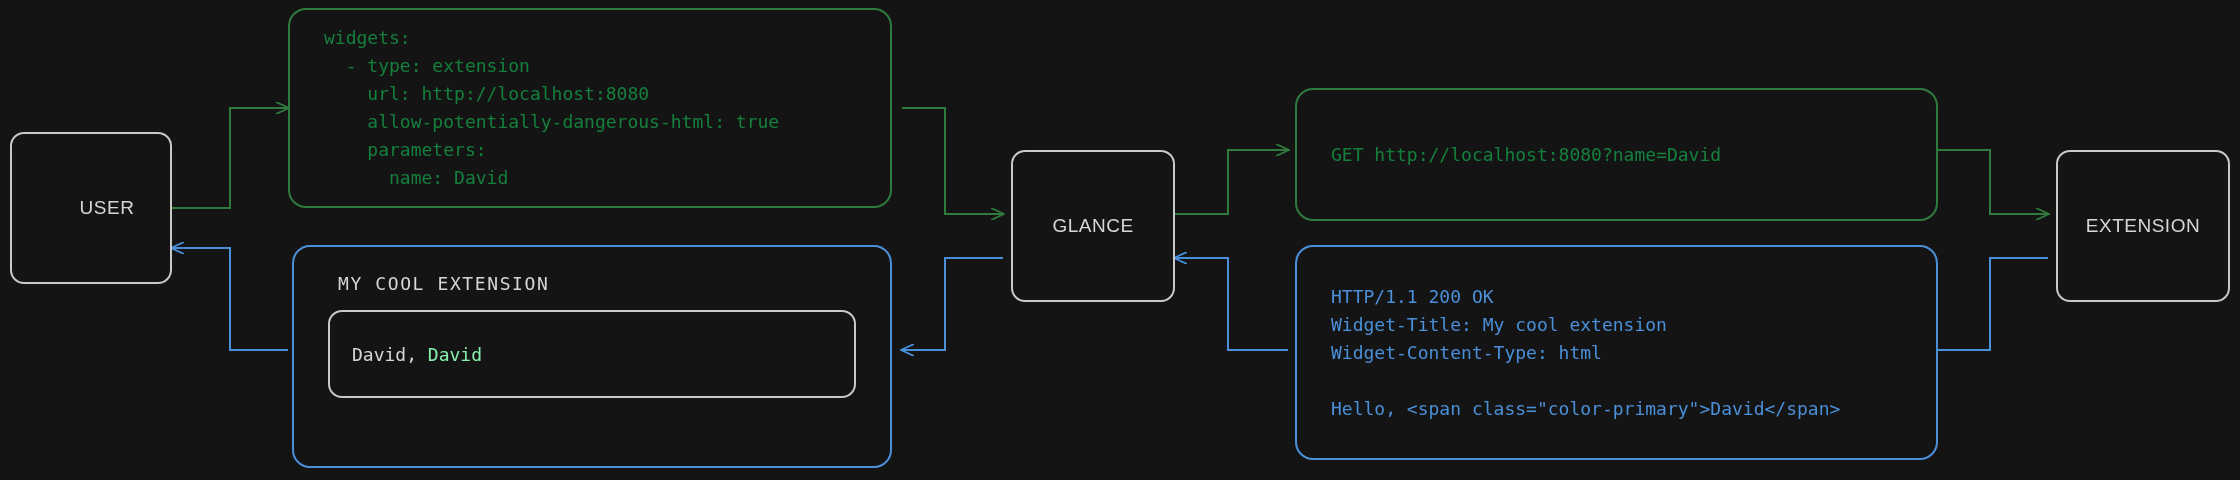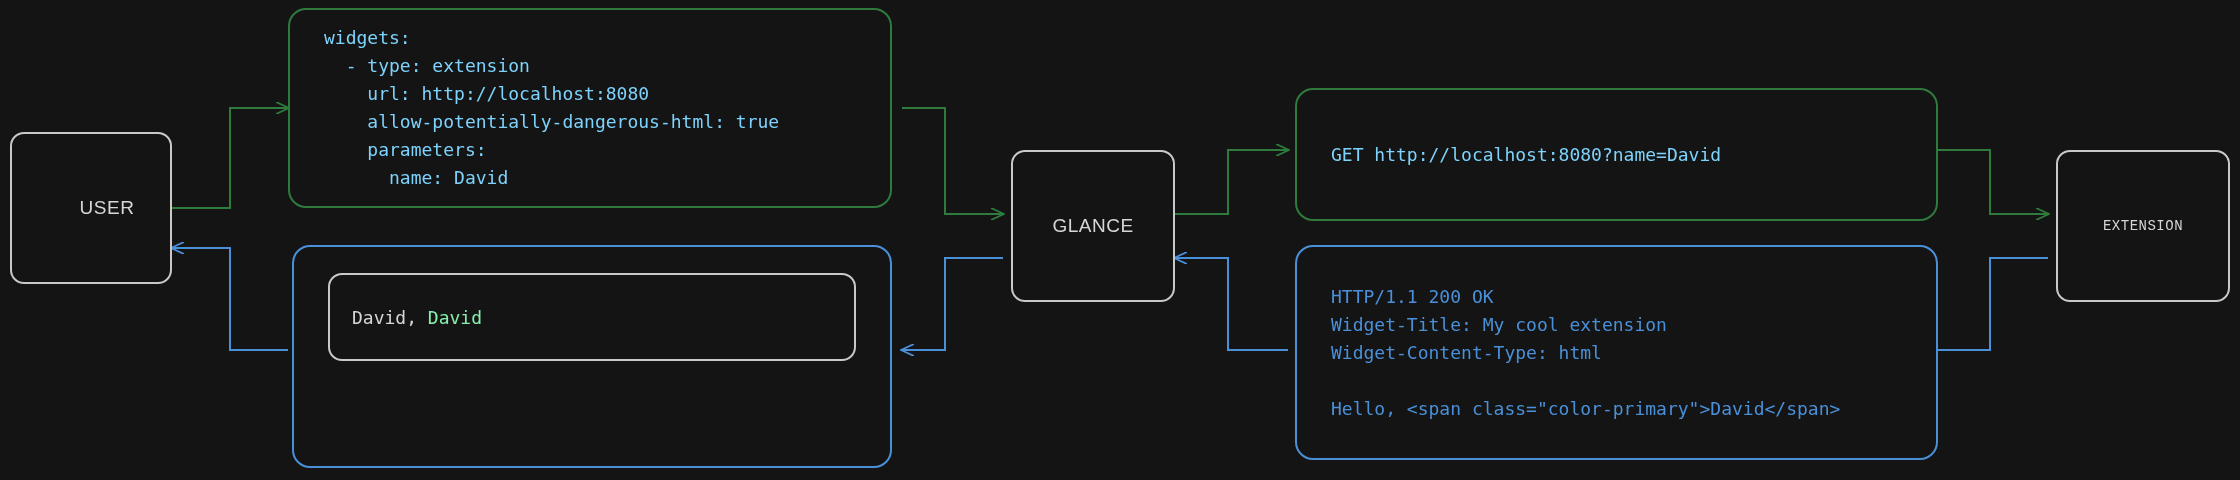--- a/index.html
+++ b/index.html
@@ -15,40 +15,40 @@
 
   .node {
     position: absolute;
     border: 2px solid #c9c9c9;
     border-radius: 14px;
     background: #141414;
     display: flex; align-items: center; justify-content: center;
     color: #d6d6d6;
   }
   .node-sans { font-family: "Liberation Sans", sans-serif; font-size: 19px; letter-spacing: 0.5px; }
-  .node-mono { font-family: Liberation Mono, monospace; font-size: 14px; letter-spacing: 0.5px; }
+  .node-mono { font-family: Liberation Sans, sans-serif; font-size: 19px; letter-spacing: 0.5px; }
 
   .codebox {
     position: absolute;
     border-radius: 18px;
     background: #141414;
     display: flex; flex-direction: column; justify-content: center;
     padding: 0 34px;
   }
   .codebox.green { border: 2px solid #2f7a3d; }
   .codebox.blue  { border: 2px solid #4a90d9; }
 
   pre.code {
     font-family: "DejaVu Sans Mono", monospace;
     font-size: 18px;
     line-height: 28px;
     white-space: pre;
     margin: 0;
   }
-  pre.code.green { color: #7dd3fc; }
+  pre.code.green { color: #15803d; }
   pre.code.blue  { color: #4a90d9; }
 
   .widgetbox {
     position: absolute;
     border: 2px solid #4a90d9;
     border-radius: 18px;
     background: #141414;
     padding: 26px 34px;
   }
   .widget-title {
@@ -130,18 +130,19 @@
 
   <div class="codebox blue" style="left:1295px; top:245px; width:643px; height:215px;">
     <pre class="code blue">HTTP/1.1 200 OK
 Widget-Title: My cool extension
 Widget-Content-Type: html
 
 Hello, &lt;span class="color-primary"&gt;David&lt;/span&gt;</pre>
   </div>
 
   <div class="widgetbox" style="left:292px; top:245px; width:600px; height:223px;">
+    <div class="widget-title">MY COOL EXTENSION</div>
     <div class="widget-card">
       <span class="widget-card-text"><span>David, </span><span class="accent">David</span></span>
     </div>
   </div>
 
 </div>
 
 </body></html>

